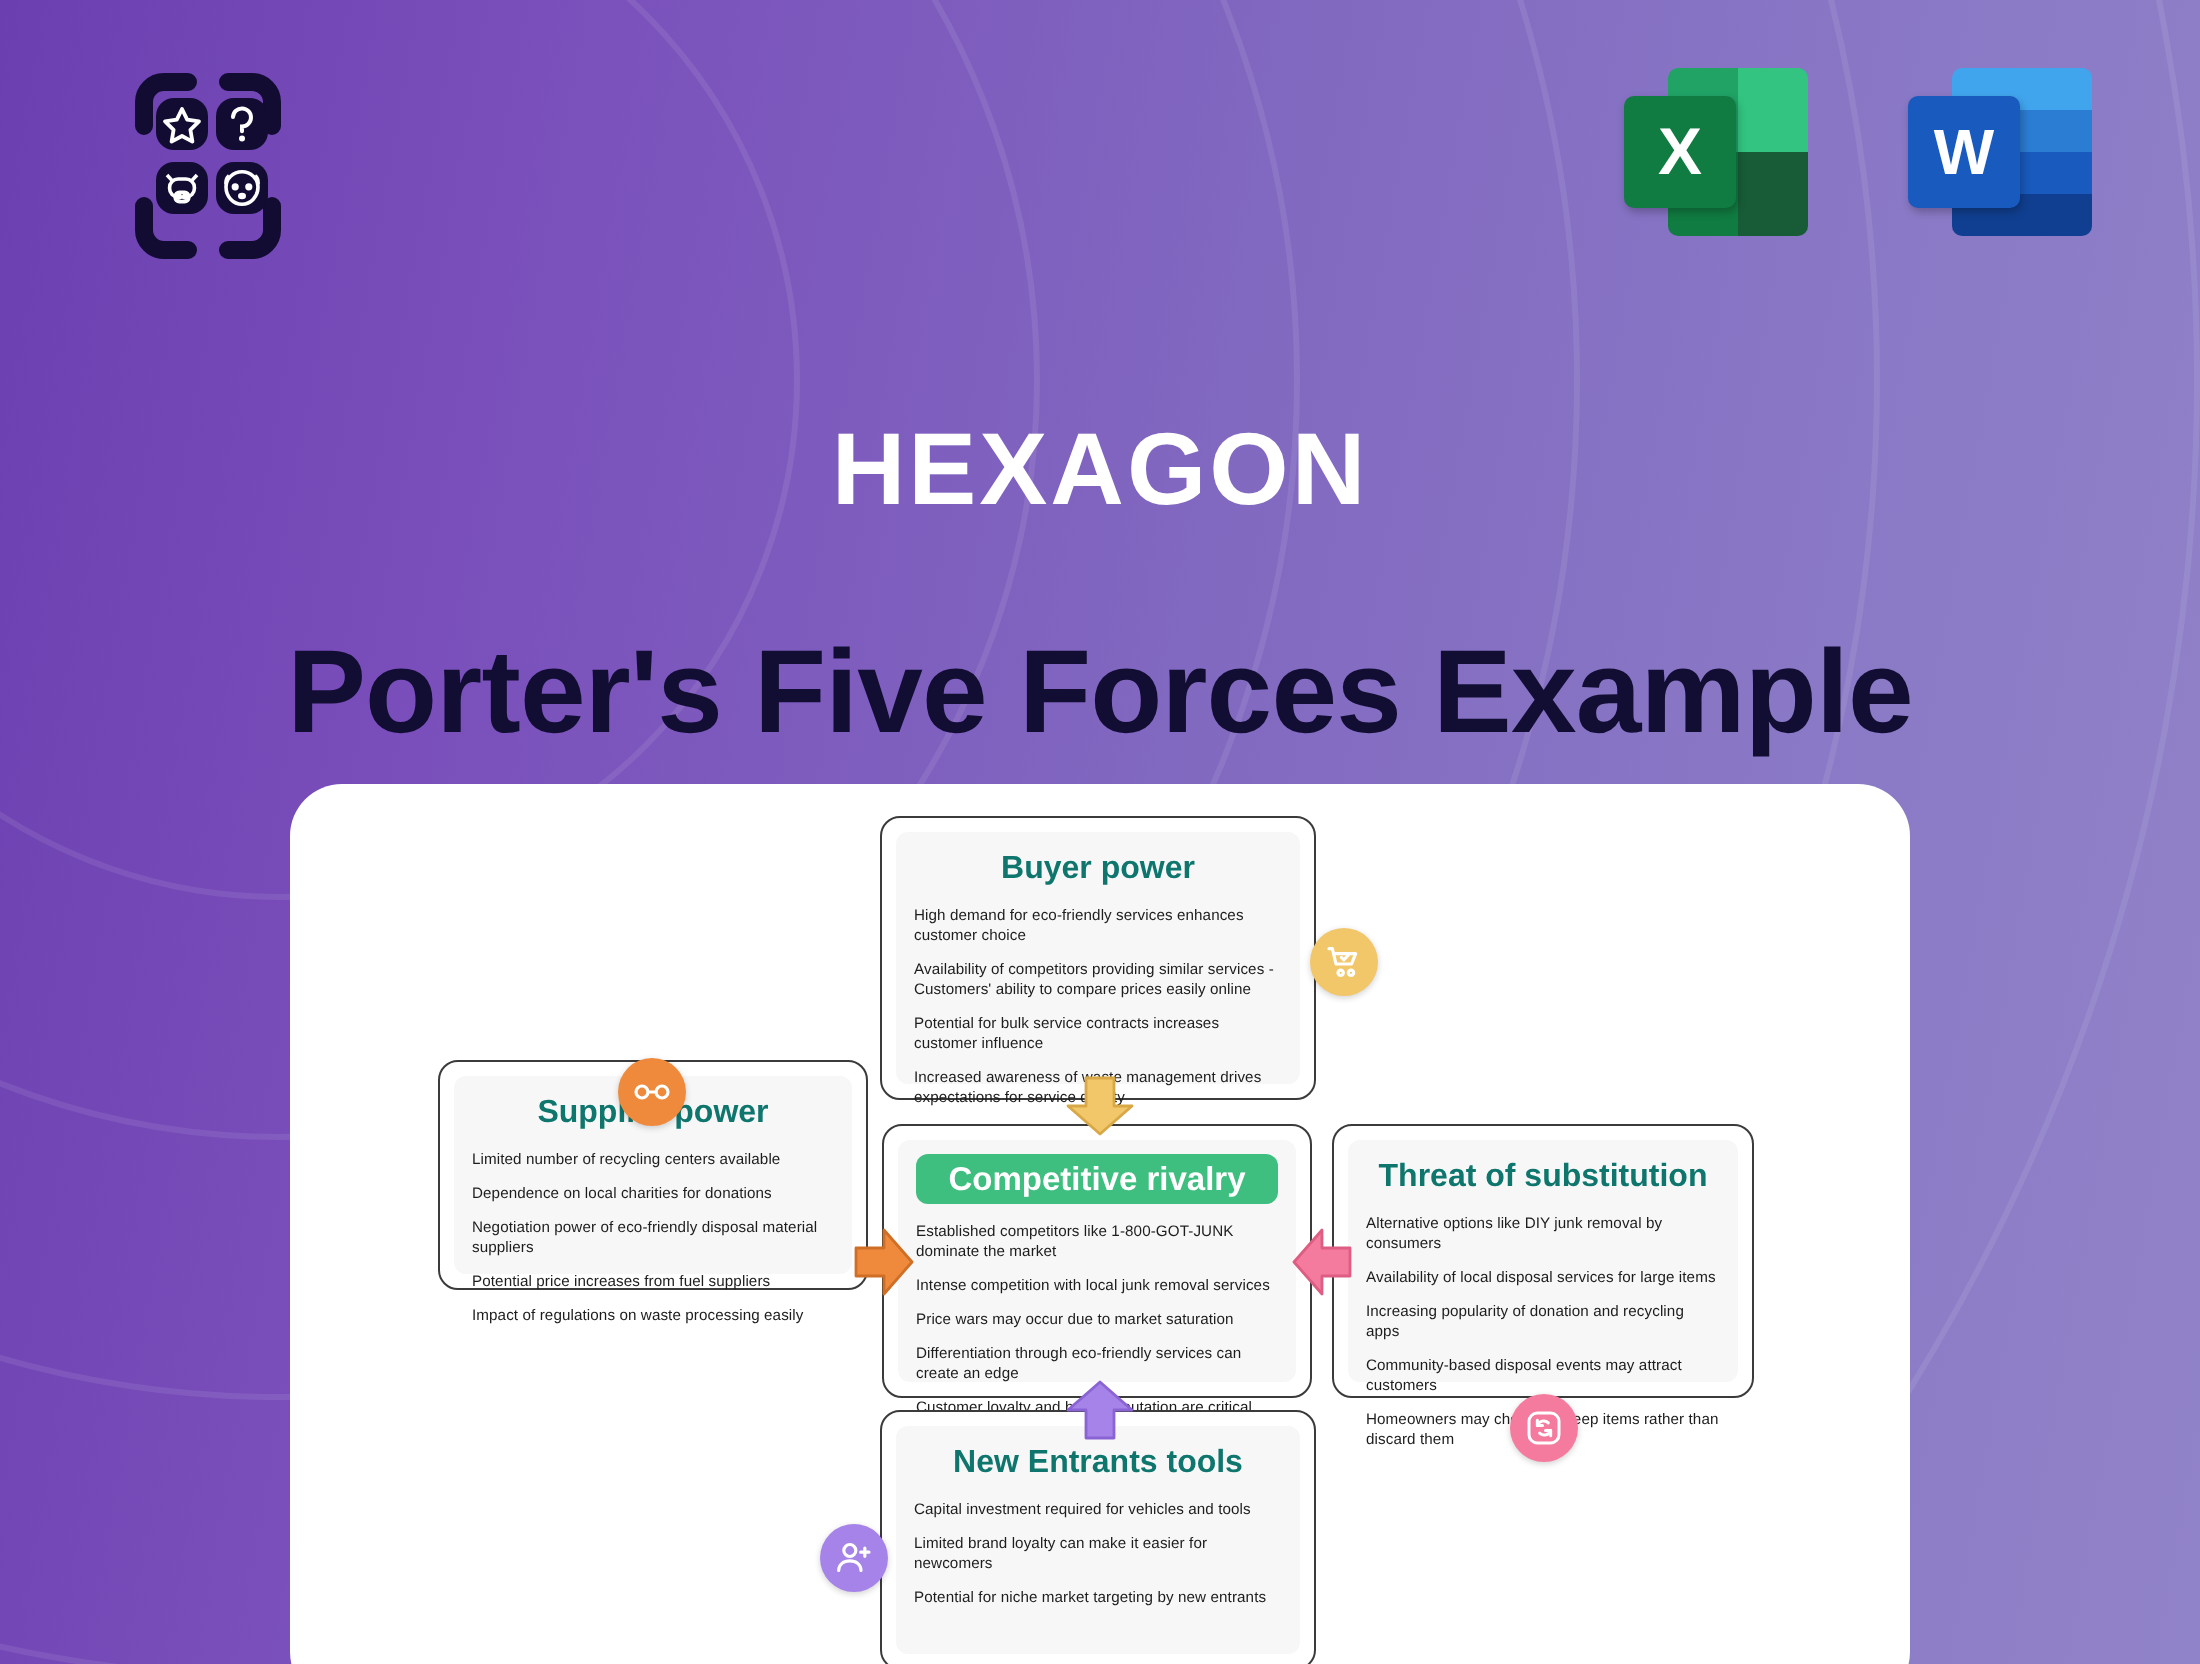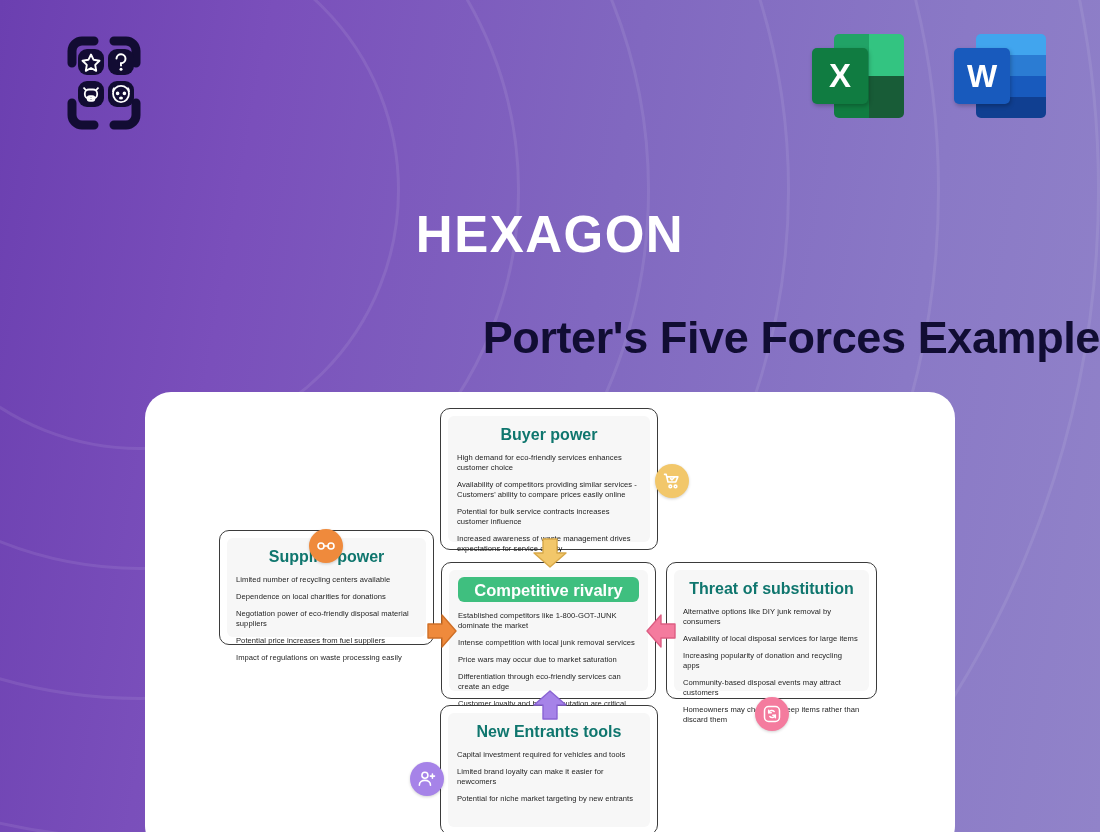--- a/index.html
+++ b/index.html
@@ -60,22 +60,22 @@
              color: #fff; font-size: 32px; font-weight: bold; box-shadow: 1px 2px 4px rgba(0,0,0,.25); }
 
   
   .brand {
     position: absolute; left: 0; right: 0; top: 205px;
     text-align: center; color: #ffffff;
     font-size: 51px; font-weight: bold; letter-spacing: 1.5px;
   }
   .title {
     position: absolute; left: 0; right: 0; top: 312px;
-    text-align: right; color: #110d33;
-    font-size: 45px; font-weight: bold; letter-spacing: -0.4px;
+    text-align: center; color: #110d33;
+    font-size: 59px; font-weight: bold; letter-spacing: -0.4px;
   }
 
   
   .card {
     position: absolute; left: 145px; top: 392px;
     width: 810px; height: 460px;
     background: #ffffff;
     border-radius: 26px;
   }
 

